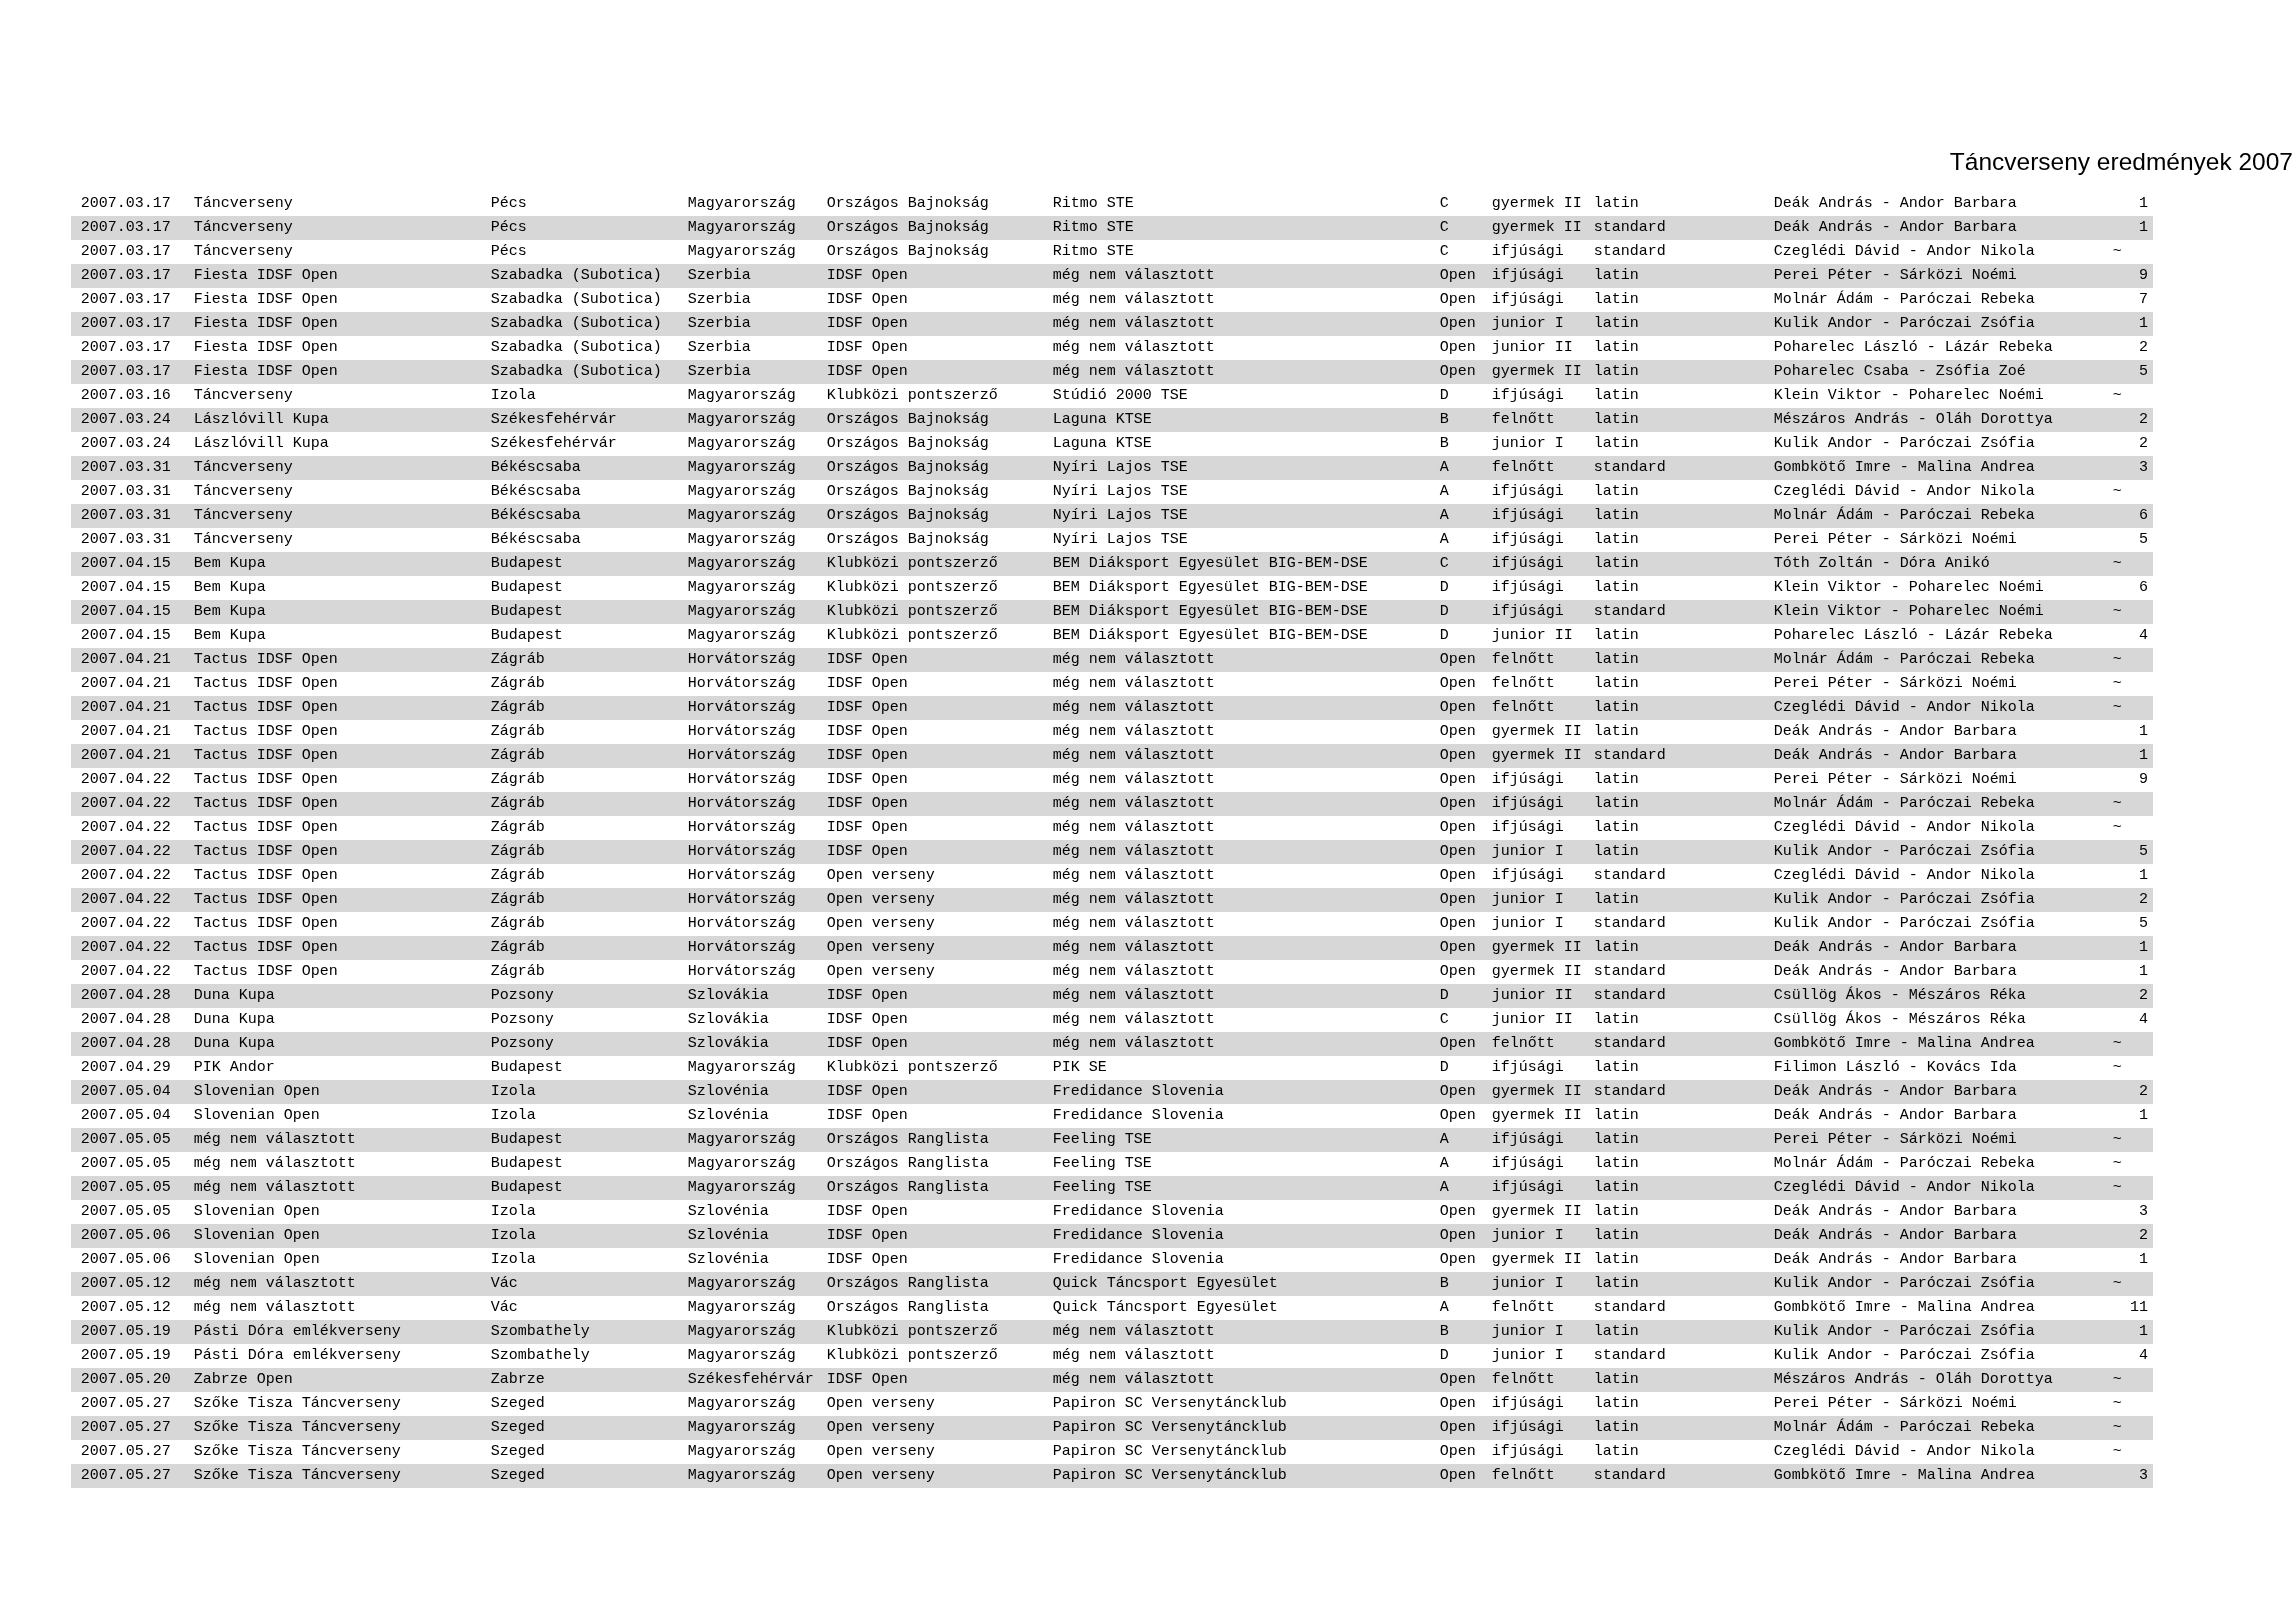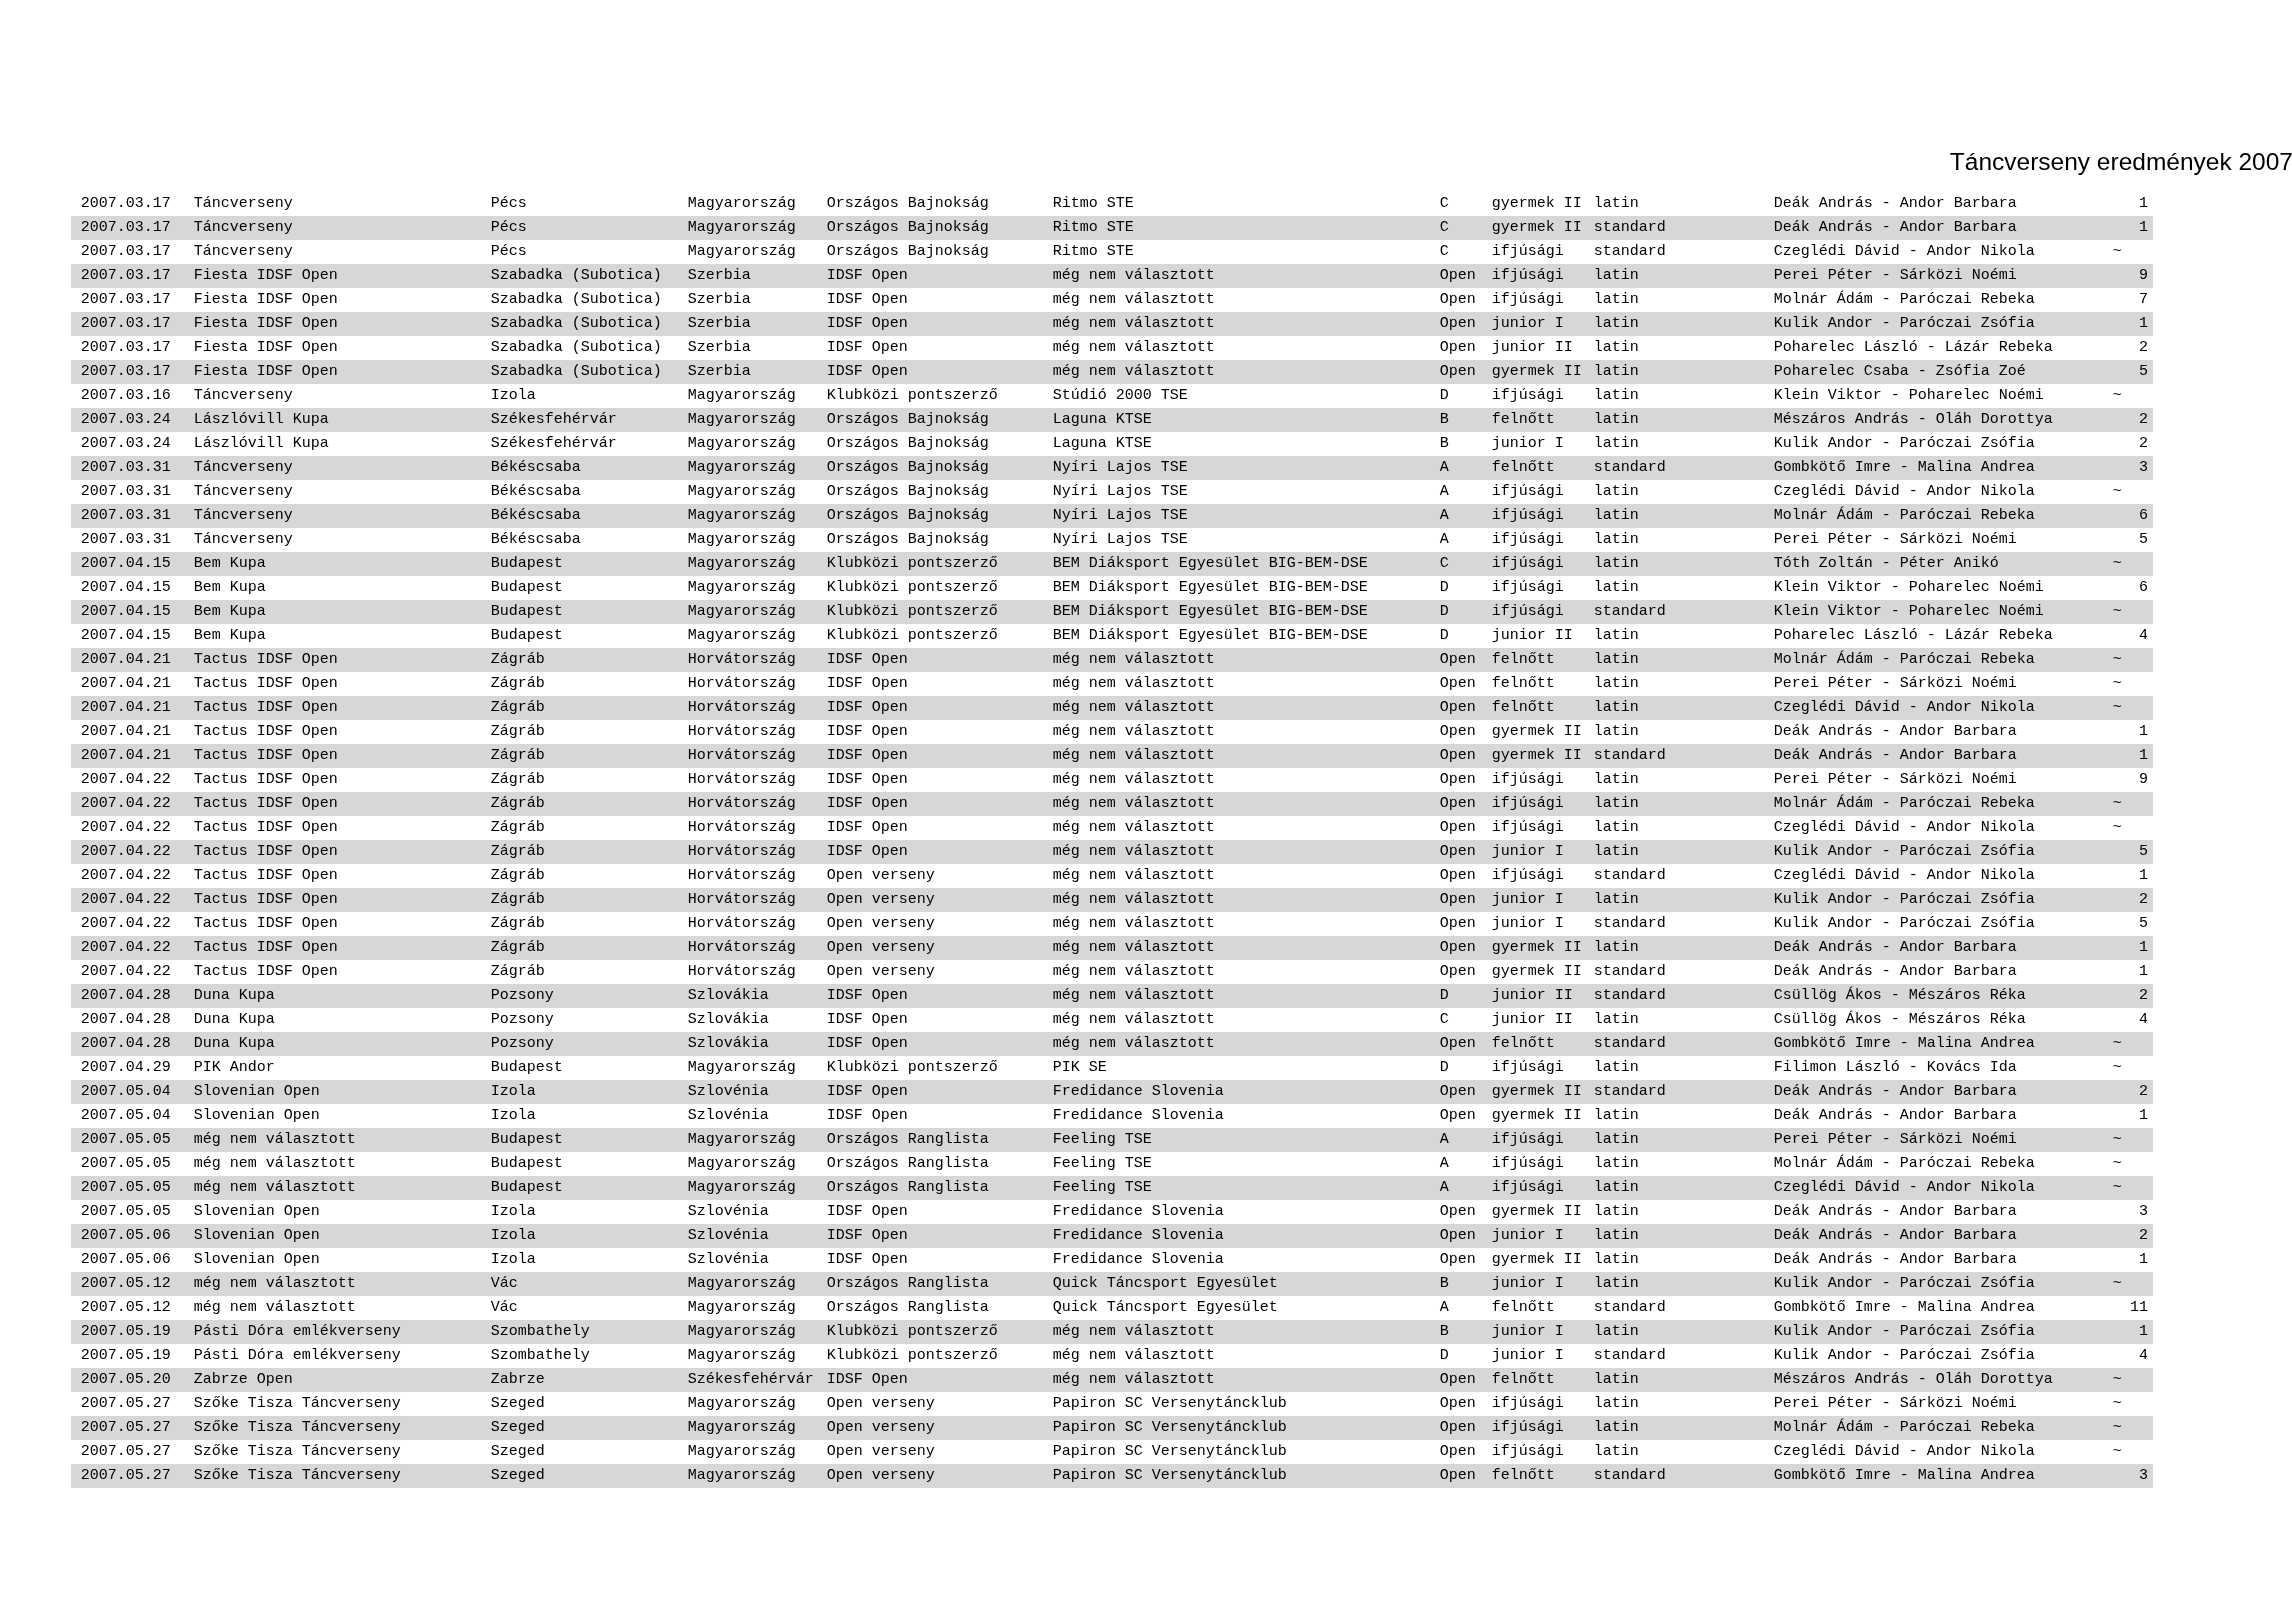--- a/index.html
+++ b/index.html
@@ -248,21 +248,21 @@
     <div class="row">
       <div class="cell col-date">2007.04.15</div>
       <div class="cell col-event">Bem Kupa</div>
       <div class="cell col-city">Budapest</div>
       <div class="cell col-country">Magyarország</div>
       <div class="cell col-competition_type">Klubközi pontszerző</div>
       <div class="cell col-club">BEM Diáksport Egyesület BIG-BEM-DSE</div>
       <div class="cell col-class">C</div>
       <div class="cell col-age_group">ifjúsági</div>
       <div class="cell col-style">latin</div>
-      <div class="cell col-couple">Tóth Zoltán - Péter Anikó</div>
+      <div class="cell col-couple">Tóth Zoltán - Dóra Anikó</div>
       <div class="cell col-place place tilde">~</div>
     </div>
     <div class="row">
       <div class="cell col-date">2007.04.15</div>
       <div class="cell col-event">Bem Kupa</div>
       <div class="cell col-city">Budapest</div>
       <div class="cell col-country">Magyarország</div>
       <div class="cell col-competition_type">Klubközi pontszerző</div>
       <div class="cell col-club">BEM Diáksport Egyesület BIG-BEM-DSE</div>
       <div class="cell col-class">D</div>

